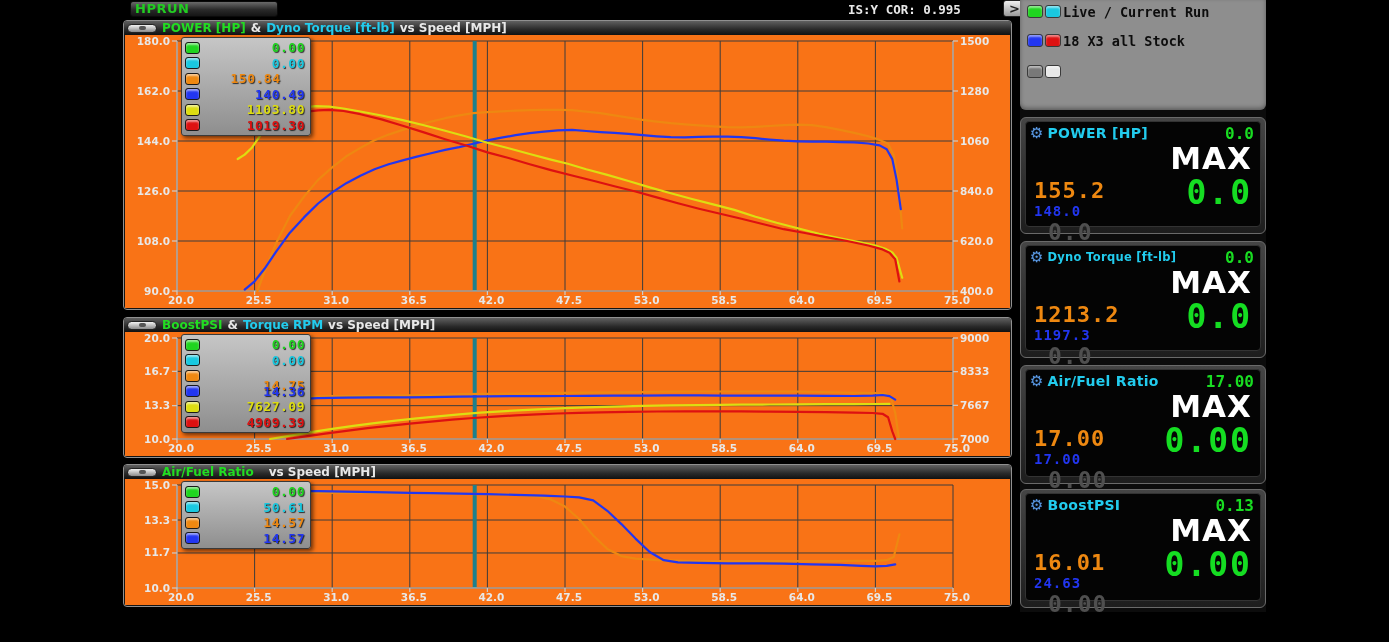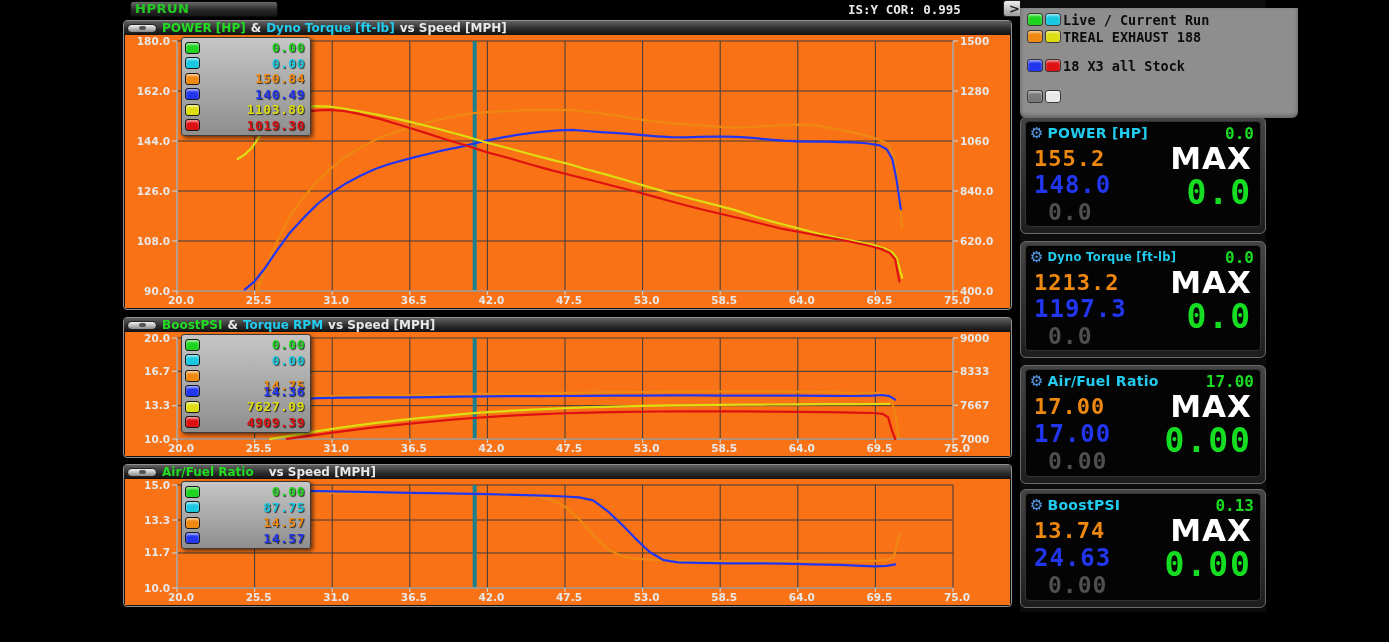--- a/index.html
+++ b/index.html
@@ -39,44 +39,44 @@
     background:linear-gradient(180deg,#c6c6c6,#8e8e8e); border:1px solid #3a3a3a; border-radius:3px;
     padding:2px 5px 2px 3px; box-shadow:2px 2px 4px rgba(0,0,0,.6); }
   .legend-row { display:flex; align-items:center; height:15.5px; gap:6px; }
   .legend-swatch { width:15px; height:12px; border-radius:3px; border:1px solid #1a1a1a;
     box-shadow:inset 0 2px 2px rgba(255,255,255,.55); cursor:pointer; flex:0 0 auto; }
   .legend-value { flex:1; text-align:right; font-family:"DejaVu Sans Mono", monospace;
     font-weight:bold; font-size:13px; letter-spacing:.5px; text-shadow:1px 1px 1px rgba(0,0,0,.75); }
 
   
   .sidebar { position:absolute; left:1020px; top:0; width:246px; height:612px; background:#0c0c0c; }
-  .run-legend { position:absolute; left:0; top:0; width:278px; height:110px; background:#8e8e8e;
-    border-radius:0 0 6px 6px; padding:3px 0 8px 7px; box-shadow:inset 0 -2px 4px rgba(0,0,0,.35);margin-top:8px; }
+  .run-legend { position:absolute; left:0; top:0; width:246px; height:110px; background:#8e8e8e;
+    border-radius:0 0 6px 6px; padding:3px 0 8px 7px; box-shadow:inset 0 -2px 4px rgba(0,0,0,.35); }
   .rl-row { display:flex; align-items:center; height:17px; font-family:"DejaVu Sans Mono", monospace;
     font-weight:bold; font-size:13.5px; color:#0d0d0d; }
   .rl-swatch { width:16px; height:13px; border-radius:3px; border:1px solid #3a3a3a; margin-right:2px;
     box-shadow:inset 0 2px 2px rgba(255,255,255,.5); cursor:pointer; }
 
   .gauge { position:absolute; left:0; width:246px; background:linear-gradient(#454545,#1d1d1d);
     border:1px solid #6a6a6a; border-radius:6px; padding:3px 4px 6px 4px; }
   .gauge.g0 { top:117px; height:117px; } .gauge.g1 { top:241px; height:117px; }
   .gauge.g2 { top:365px; height:119px; } .gauge.g3 { top:489px; height:119px; }
   .gauge-inner { background:#040404; border:1px solid #333; border-radius:4px; height:100%;
     padding:1px 6px 2px 4px; display:flex; flex-direction:column; }
   .gauge-header { display:flex; align-items:center; gap:4px; height:20px; flex:0 0 auto; }
   .gear-icon { color:#5b9ae6; font-size:15px; line-height:15px; cursor:pointer; text-shadow:0 0 2px #123; }
   .gauge-title { color:#22ccee; font-weight:bold; font-size:14px; letter-spacing:.3px; }
   .gauge.g1 .gauge-title { font-size:11.5px; }
   .gauge-current { margin-left:auto; color:#19dd22; font-family:"DejaVu Sans Mono", monospace;
     font-weight:bold; font-size:16px; }
   .gauge-body { flex:1; display:flex; }
   .gauge-left { width:108px; display:flex; flex-direction:column; justify-content:space-between;
     padding:3px 0 0 4px; font-family:"DejaVu Sans Mono", monospace; font-weight:bold; }
-  .v-run1 { color:#ee8811; font-size:22px; letter-spacing:1px; }
-  .v-run2 { color:#2236f0; font-size:24px; letter-spacing:1px; }
+  .v-run1 { color:#ee8811; font-size:22px; letter-spacing:1px;margin-top:32px; }
+  .v-run2 { color:#2236f0; font-size:14px; letter-spacing:1px; }
   .v-live { color:#4f4f4f; font-size:23px; letter-spacing:1px; padding-left:14px; }
   .gauge-right { flex:1; display:flex; flex-direction:column; align-items:flex-end; padding:0 2px 0 0; }
   .v-max-label { color:#fff; font-weight:bold; font-size:31px; line-height:30px; letter-spacing:1px; }
   .v-max { color:#15dd22; font-family:"DejaVu Sans Mono", monospace; font-weight:bold;
     font-size:33px; line-height:34px; letter-spacing:2px; margin-top:3px; }
 
   
   .footer { position:absolute; left:0; bottom:0; width:100%; height:30px; background:#000; }
 </style>
 </head>
@@ -178,21 +178,21 @@
           <div class="legend-row">
             <span class="legend-swatch" style="background: rgb(31, 212, 31);"></span>
             <span class="legend-value" style="color: rgb(31, 212, 31);">0.00</span>
           </div>
           <div class="legend-row">
             <span class="legend-swatch" style="background: rgb(25, 200, 224);"></span>
             <span class="legend-value" style="color: rgb(25, 200, 224);">0.00</span>
           </div>
           <div class="legend-row">
             <span class="legend-swatch" style="background: rgb(238, 136, 17);"></span>
-            <span class="legend-value" style="color: rgb(238, 136, 17);">150.84</span>
+            <span class="legend-value" style="color: rgb(238, 136, 17); text-align: center;">150.84</span>
           </div>
           <div class="legend-row">
             <span class="legend-swatch" style="background: rgb(34, 54, 240);"></span>
             <span class="legend-value" style="color: rgb(34, 54, 240);">140.49</span>
           </div>
           <div class="legend-row">
             <span class="legend-swatch" style="background: rgb(221, 221, 17);"></span>
             <span class="legend-value" style="color: rgb(221, 221, 17);">1103.80</span>
           </div>
           <div class="legend-row">
@@ -369,46 +369,41 @@
           <polyline points="126.8,15.3 150.8,14.2 179.0,13.8 207.2,13.8 235.4,13.8 263.6,14.2 284.8,14.2 306.0,14.7 334.2,14.9 362.4,15.1 390.6,15.9 411.8,17.3 425.9,20.4 440.0,27.6 454.1,40.0 468.2,56.5 482.3,69.9 496.4,77.1 510.5,79.7 531.7,81.2 559.9,81.8 588.1,82.2 616.4,82.2 644.6,82.2 672.8,82.2 701.0,82.2 729.2,81.8 750.4,81.8 761.7,81.2 768.7,78.1 774.4,55.4" fill="none" stroke="#ee8811" stroke-width="2.2" stroke-linejoin="round" stroke-linecap="round"></polyline>
           <polyline points="121.1,14.2 136.7,12.6 164.9,11.8 193.1,12.2 221.3,12.6 249.5,13.2 284.8,13.8 306.0,14.2 334.2,14.7 362.4,15.1 390.6,15.9 418.8,16.7 440.0,17.5 454.1,18.4 468.2,21.4 482.3,31.8 496.4,45.1 510.5,59.6 524.7,73.0 538.8,81.2 552.9,83.3 574.0,83.9 602.3,84.3 630.5,84.3 658.7,84.7 686.9,85.3 715.1,85.9 736.3,86.8 750.4,87.4 761.7,86.8 770.2,85.3" fill="none" stroke="#2236f0" stroke-width="2.2" stroke-linejoin="round" stroke-linecap="round"></polyline>
         </svg>
       <div class="chart-legend">
           <div class="legend-row">
             <span class="legend-swatch" style="background: rgb(31, 212, 31);"></span>
             <span class="legend-value" style="color: rgb(31, 212, 31);">0.00</span>
           </div>
           <div class="legend-row">
             <span class="legend-swatch" style="background: rgb(25, 200, 224);"></span>
-            <span class="legend-value" style="color: rgb(25, 200, 224);">87.75</span>
+            <span class="legend-value" style="color: rgb(25, 200, 224);">50.61</span>
           </div>
           <div class="legend-row">
             <span class="legend-swatch" style="background: rgb(238, 136, 17);"></span>
             <span class="legend-value" style="color: rgb(238, 136, 17);">14.57</span>
           </div>
           <div class="legend-row">
             <span class="legend-swatch" style="background: rgb(34, 54, 240);"></span>
             <span class="legend-value" style="color: rgb(34, 54, 240);">14.57</span>
           </div>
         </div>
     </div>
   </div>
 
   <div class="sidebar">
     <div class="run-legend">
         <div class="rl-row">
           <span class="rl-swatch" style="background: rgb(31, 212, 31);"></span>
           <span class="rl-swatch" style="background: rgb(25, 200, 224);"></span>
           <span>Live / Current Run</span>
         </div>
-        <div class="rl-row">
-          <span class="rl-swatch" style="background: rgb(238, 136, 17);"></span>
-          <span class="rl-swatch" style="background: rgb(221, 221, 17);"></span>
-          <span>TREAL EXHAUST 188</span>
-        </div>
         <div class="rl-row" style="margin-top: 12px;">
           <span class="rl-swatch" style="background: rgb(34, 54, 240);"></span>
           <span class="rl-swatch" style="background: rgb(221, 17, 17);"></span>
           <span>18 X3 all Stock</span>
         </div>
         <div class="rl-row" style="margin-top: 14px;">
           <span class="rl-swatch" style="background: rgb(120, 120, 120);"></span>
           <span class="rl-swatch" style="background: rgb(232, 232, 232);"></span>
           <span></span>
         </div>
@@ -479,21 +474,21 @@
 
     <div class="gauge g3">
       <div class="gauge-inner">
         <div class="gauge-header">
           <span class="gear-icon">⚙</span>
           <span class="gauge-title">BoostPSI</span>
           <span class="gauge-current">0.13</span>
         </div>
         <div class="gauge-body">
           <div class="gauge-left">
-            <span class="v-run1">13.74</span>
+            <span class="v-run1">16.01</span>
             <span class="v-run2">24.63</span>
             <span class="v-live">0.00</span>
           </div>
           <div class="gauge-right">
             <span class="v-max-label">MAX</span>
             <span class="v-max">0.00</span>
           </div>
         </div>
       </div>
     </div>

